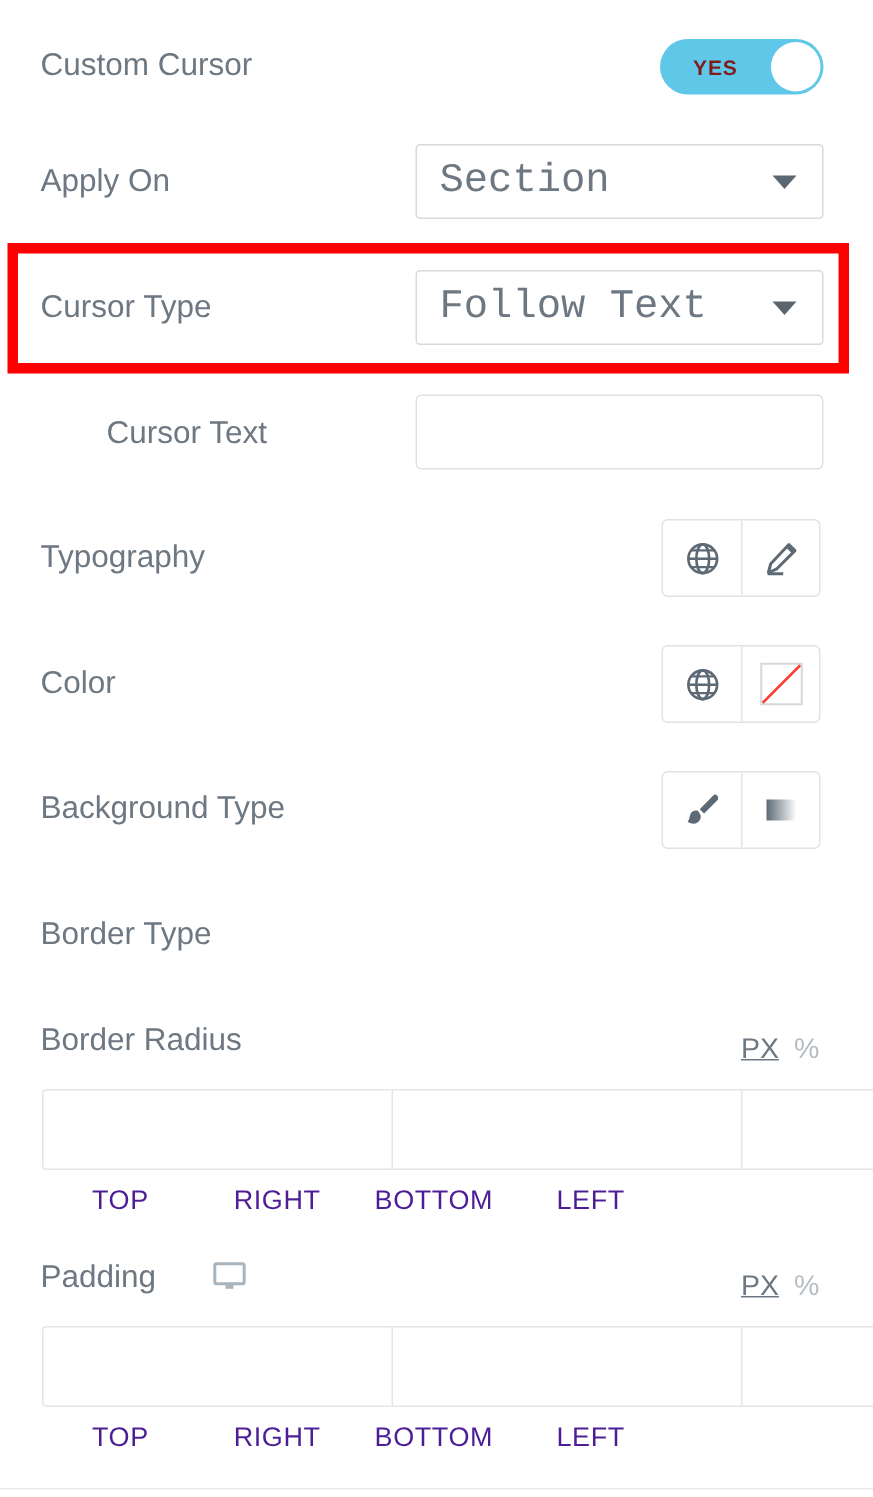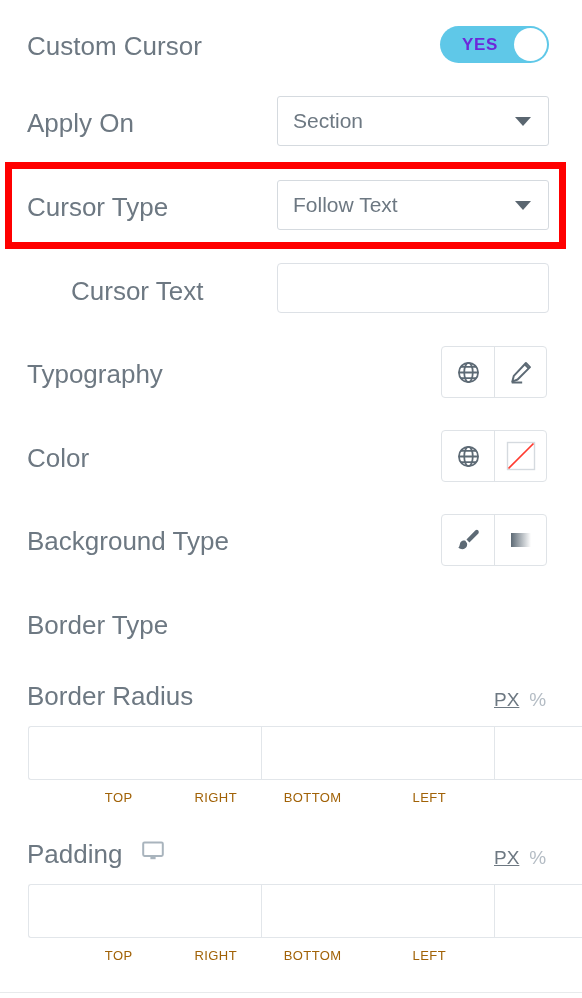--- a/index.html
+++ b/index.html
@@ -20,21 +20,21 @@
   .panel {
     position: absolute;
     left: 0; top: 0;
     width: 582px;
     height: 998px;
   }
   .label {
     position: absolute;
     left: 27px;
     color: #6d7882;
-    font-size: 26px;
+    font-size: 21px;
     font-weight: 400;
     line-height: 1;
     white-space: nowrap;
   }
 
   
   .switch {
     position: absolute;
     left: 440px;
     top: 26px;
@@ -42,22 +42,22 @@
     height: 37px;
     border-radius: 19px;
     background: #5fc8e8;
     display: flex;
     align-items: center;
     justify-content: flex-start;
     box-sizing: border-box;
     cursor: pointer;
   }
   .switch-label {
-    color: #6d28d9;
-    font-size: 17px;
+    color: #7f1d1d;
+    font-size: 14px;
     font-weight: 700;
     letter-spacing: 0.6px;
     margin-left: 22px;
   }
   .switch-knob {
     position: absolute;
     right: 2px;
     top: 2px;
     width: 33px;
     height: 33px;
@@ -74,23 +74,24 @@
     box-sizing: border-box;
     border: 1px solid #d5dadf;
     border-radius: 3px;
     background: #ffffff;
     display: flex;
     align-items: center;
     cursor: pointer;
   }
   .select-value {
     color: #6d7882;
-    font-size: 21px;
+    font-size: 27px;
     margin-left: 15px;
     white-space: nowrap;
+    font-family: Liberation Mono, monospace;
   }
   .caret {
     position: absolute;
     right: 17px;
     top: 50%;
     margin-top: -4px;
     width: 0; height: 0;
     border-left: 8px solid transparent;
     border-right: 8px solid transparent;
     border-top: 9px solid #5a6670;
@@ -182,23 +183,23 @@
     border-bottom-left-radius: 3px;
   }
   .dim-labels {
     position: absolute;
     left: 28px;
     width: 524px;
     display: flex;
   }
   .dim-labels span {
     flex: 1 1 0;
-    text-align: right;
-    color: #a16207;
-    font-size: 13px;
+    text-align: center;
+    color: #4c1d95;
+    font-size: 18px;
     line-height: 1;
     letter-spacing: 0.4px;
   }
   .dim-labels .spacer {
     flex: 0 0 106px;
   }
 
   
   .highlight {
     position: absolute;

